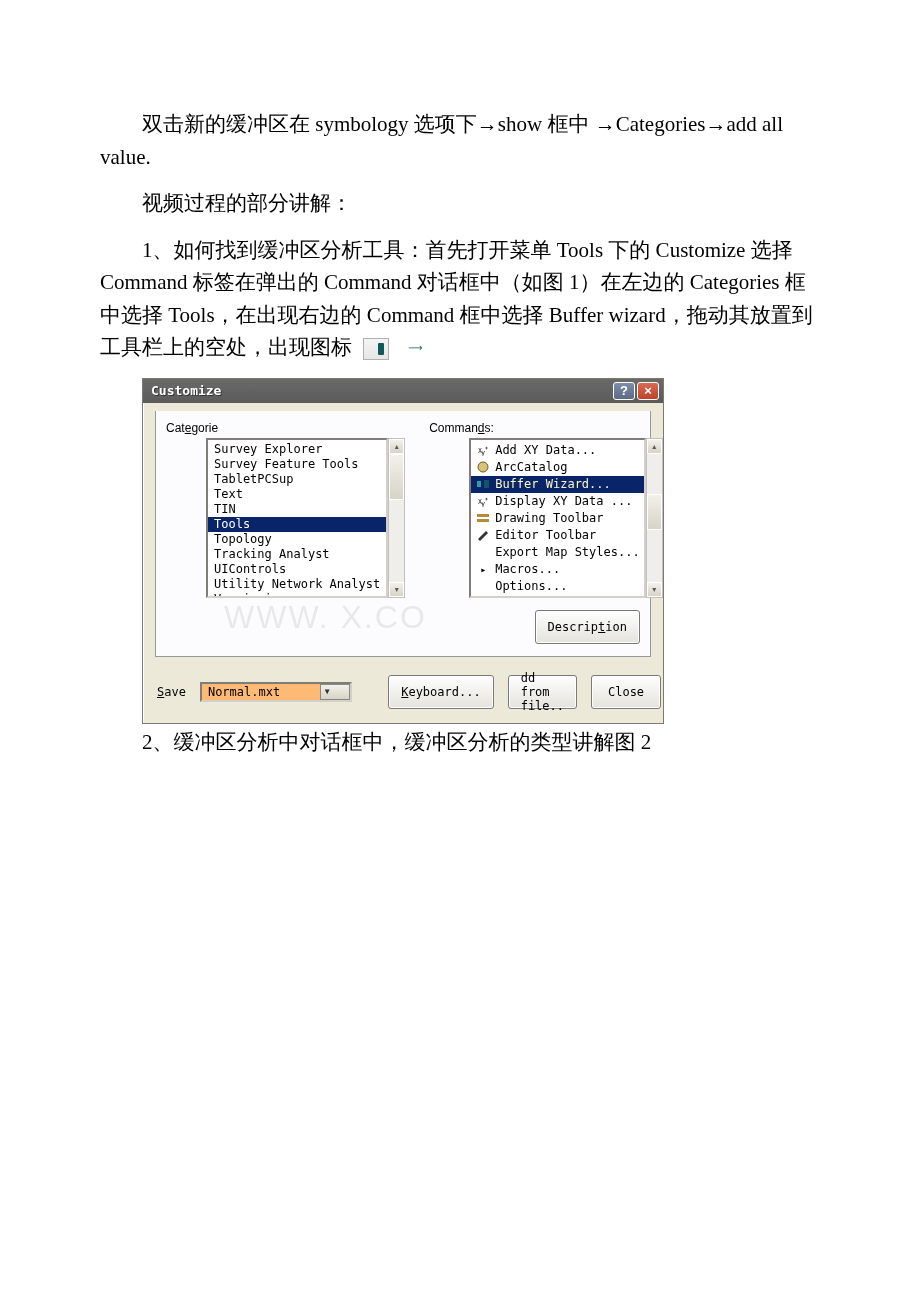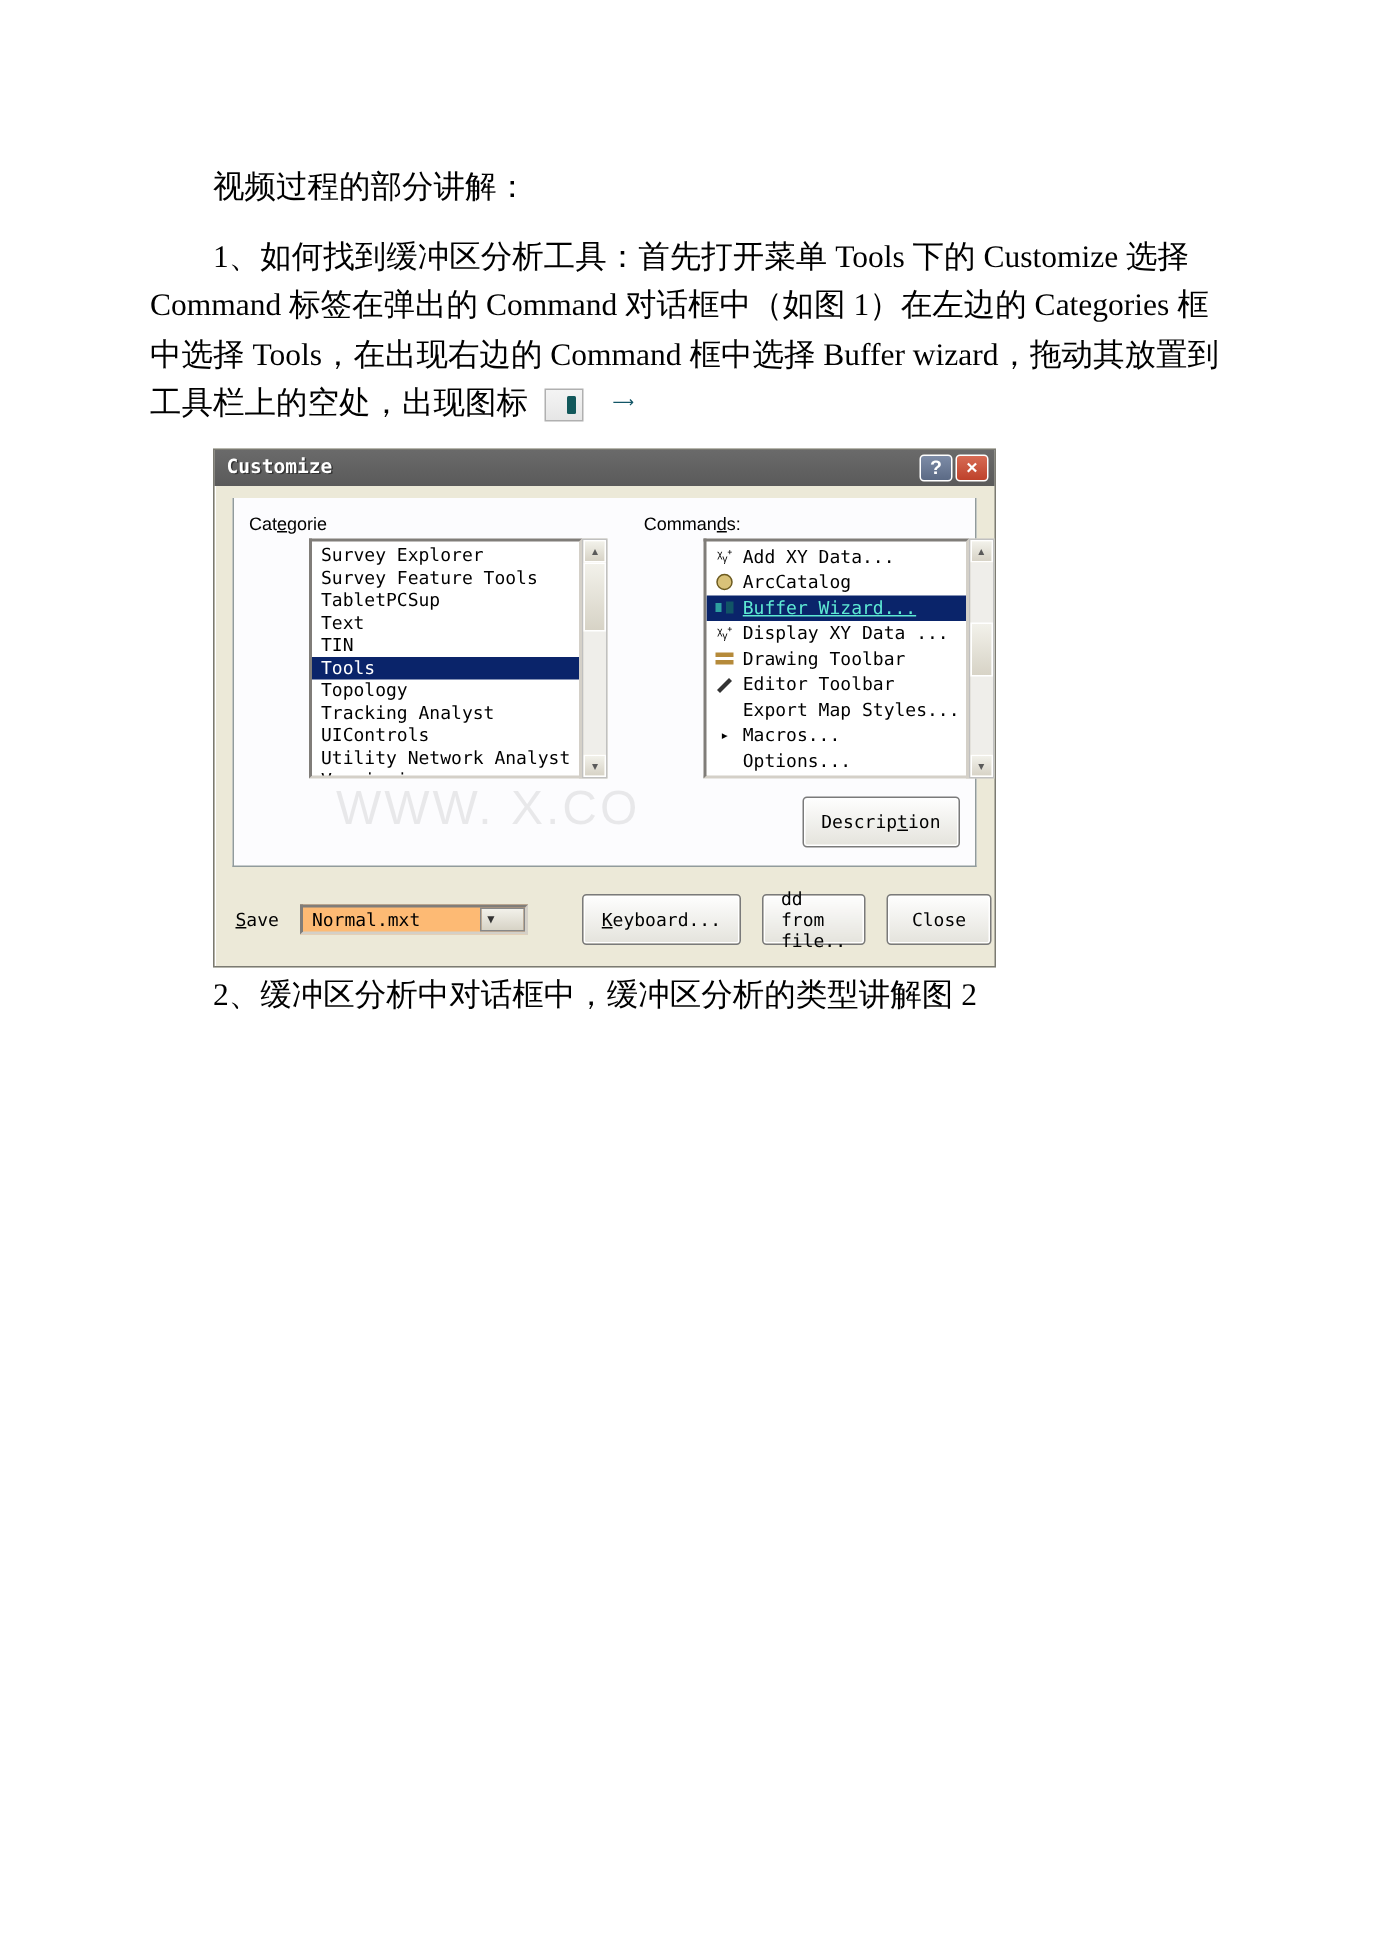--- a/index.html
+++ b/index.html
@@ -179,21 +179,21 @@
   .sthumb {
     position: absolute;
     left: 0; right: 0;
     background: linear-gradient(#f2f1ea, #d7d3c6);
     border: 1px solid #fff;
   }
   .sb-left .sthumb { top: 0; height: 46px; }
   .sb-right .sthumb { top: 40px; height: 36px; }
 
   .cmd-list .item { display: flex; align-items: center; gap: 4px; padding: 1px 4px; }
-  .cmd-list .item.sel { background: #0a246a; color: #5eead4; text-decoration: underline; }
+  .cmd-list .item.sel { background: #0a246a; color: #fef9c3; }
   .cmd-list .ico { width: 16px; display: inline-flex; align-items: center; justify-content: center; }
 
   .watermark {
     position: absolute;
     left: 68px;
     bottom: 20px;
     font-size: 32px;
     color: rgba(0,0,0,0.08);
     font-family: Liberation Sans, sans-serif;
     letter-spacing: 2px;
@@ -251,20 +251,21 @@
     justify-content: center;
     font-size: 8px;
     color: #333;
   }
 </style>
 </head>
 <body>
 
 <div class="page">
 
+  <p class="para">双击新的缓冲区在 symbology 选项下→show 框中 →Categories→add all value.</p>
   <p class="para">视频过程的部分讲解：</p>
   <p class="para">
     <span>1、如何找到缓冲区分析工具：首先打开菜单 Tools 下的 Customize 选择 Command 标签在弹出的 Command 对话框中（如图 1）在左边的 Categories 框中选择 Tools，在出现右边的 Command 框中选择 Buffer wizard，拖动其放置到工具栏上的空处，出现图标</span>
     <span class="inline-icon"></span>
   </p>
 
   <div class="dialog">
     <div class="titlebar">
       <span class="titlebar-text">Customize</span>
       <span class="tbbtn help">?</span>

